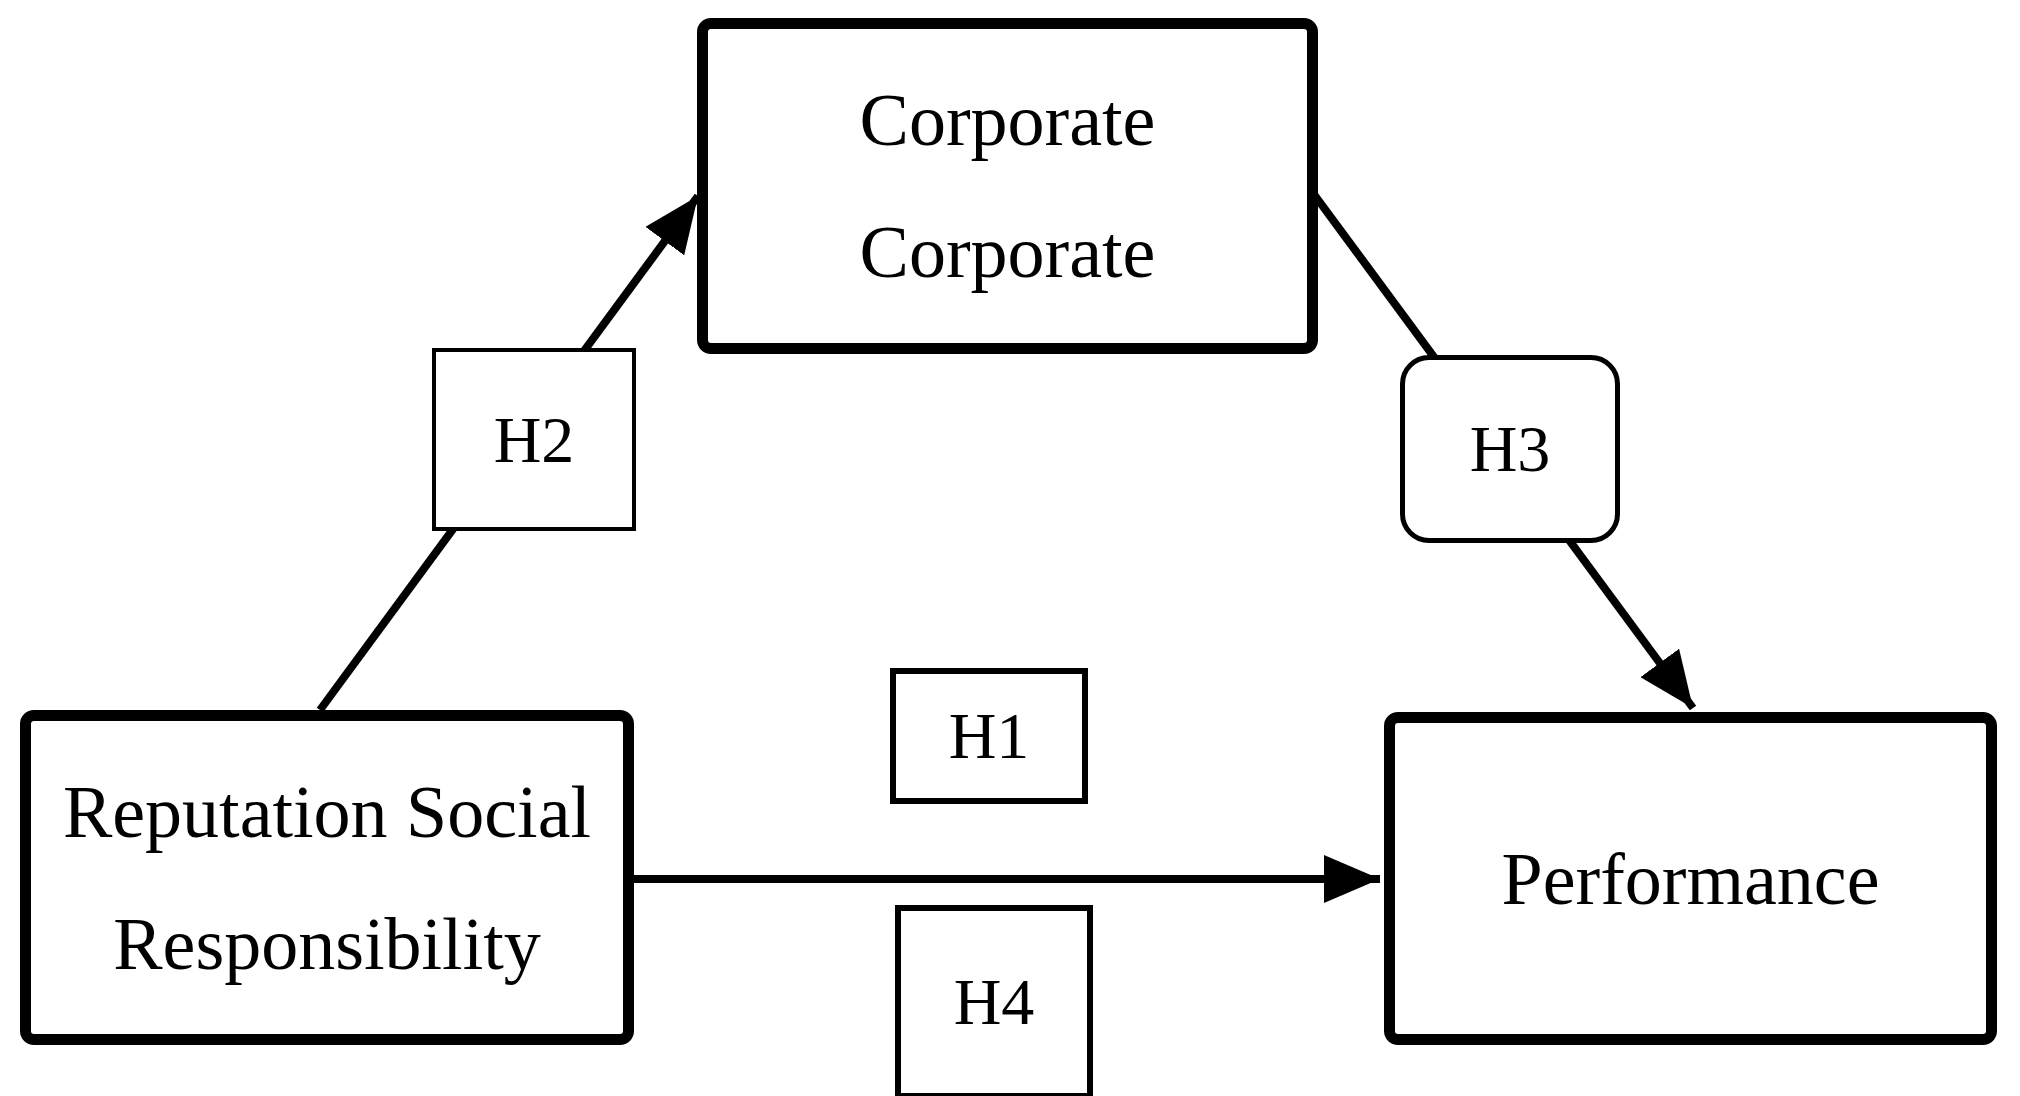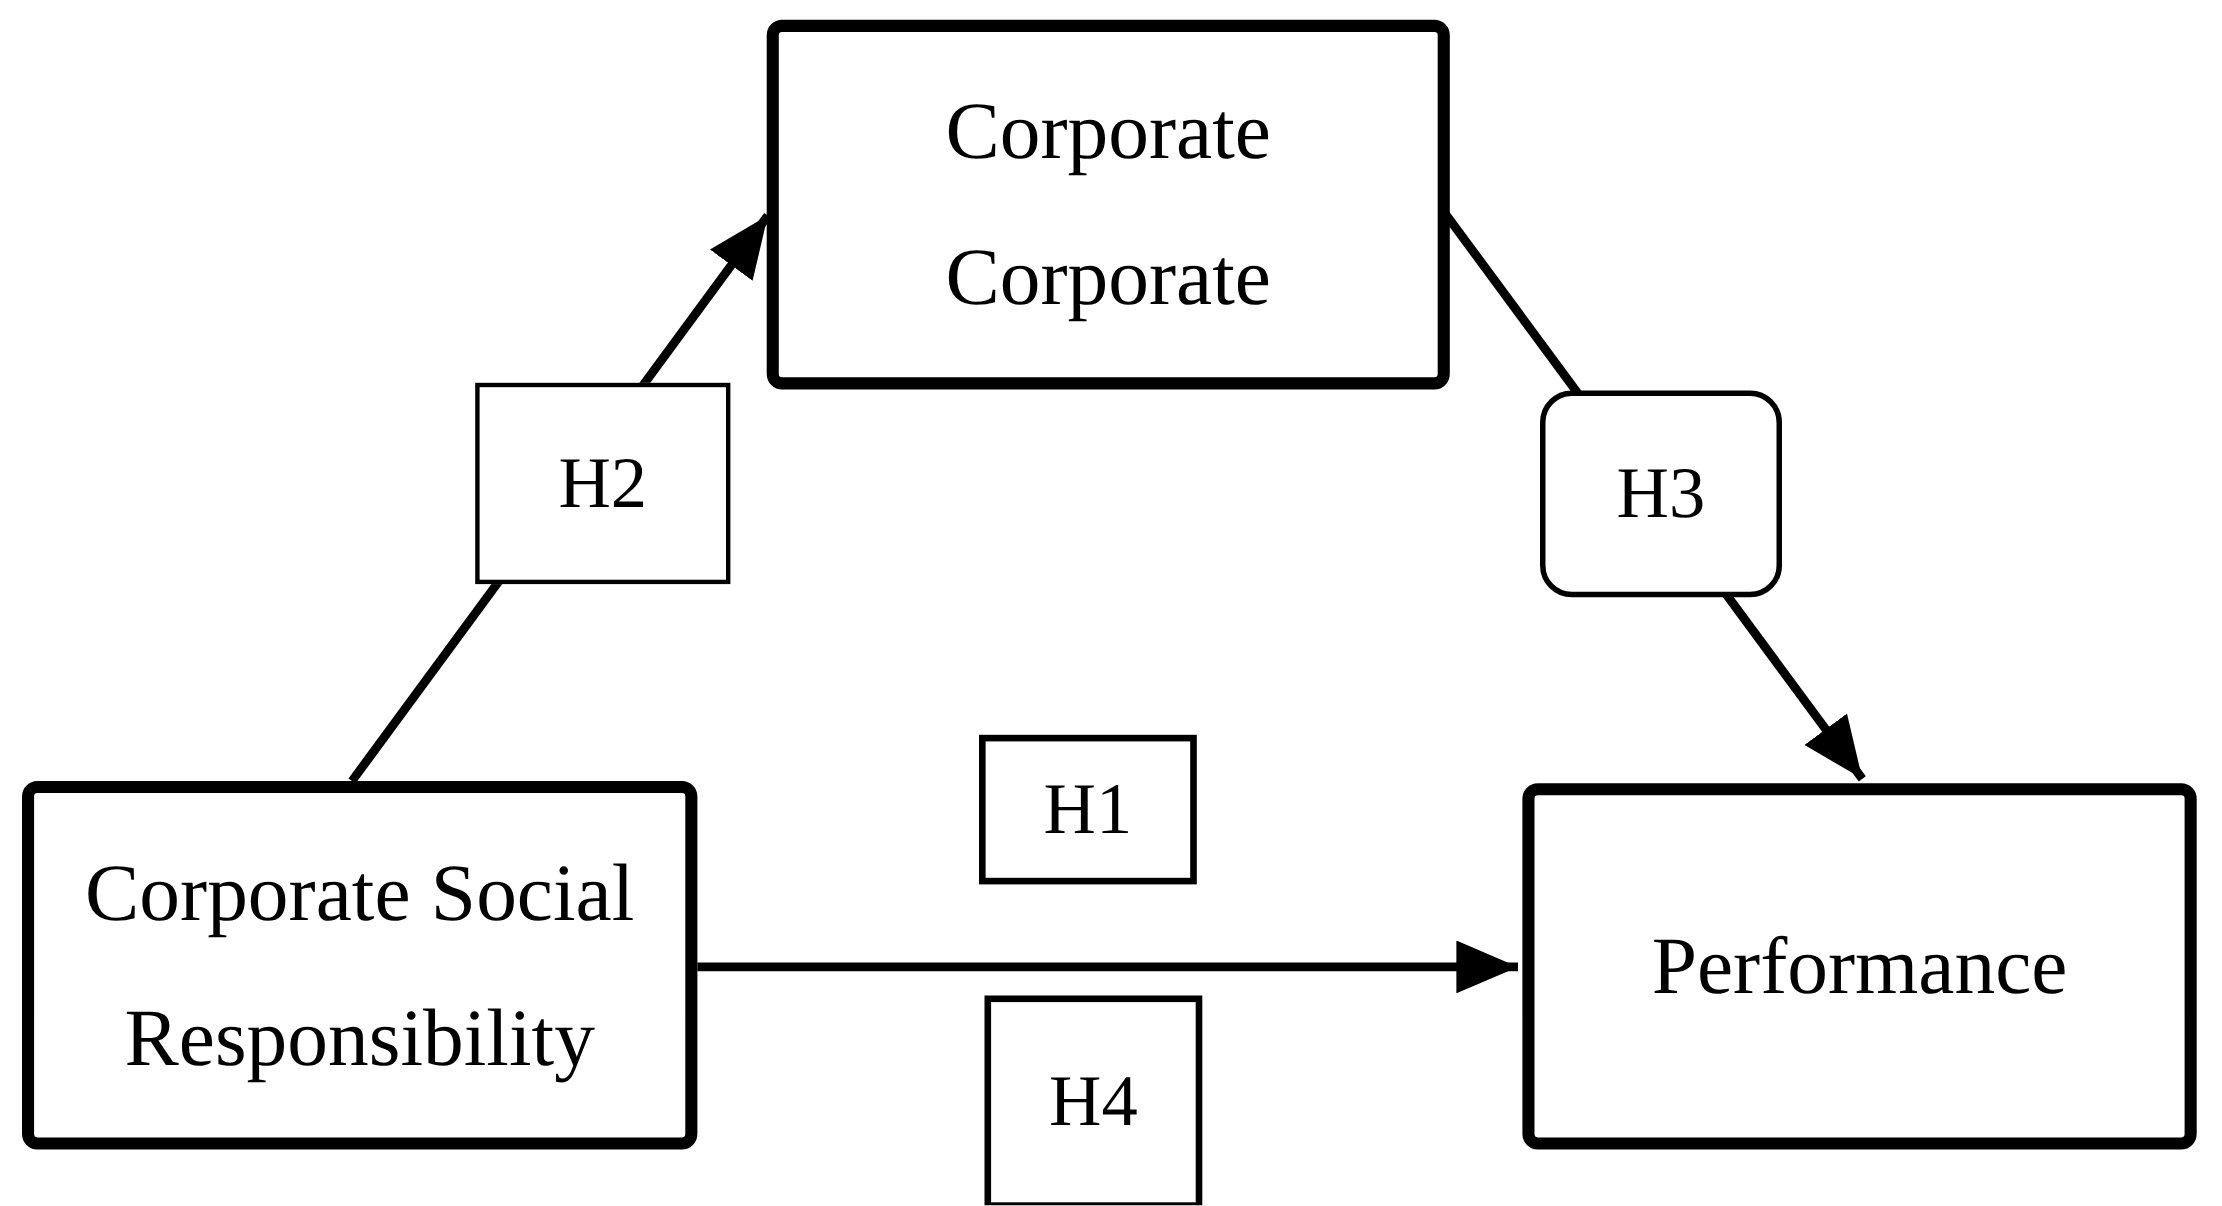--- a/index.html
+++ b/index.html
@@ -58,21 +58,21 @@
       </marker>
     </defs>
 
     <line x1="320" y1="710" x2="698" y2="196" stroke="currentColor" stroke-width="8" marker-end="url(#arrowhead)"></line>
 
     <line x1="1313" y1="193" x2="1693" y2="708" stroke="currentColor" stroke-width="8" marker-end="url(#arrowhead)"></line>
 
     <line x1="634" y1="879" x2="1380" y2="879" stroke="currentColor" stroke-width="8" marker-end="url(#arrowhead)"></line>
   </svg>
 
-  <div class="hyp" style="left:432px; top:348px; width:232px; height:183px; border-width:4px;">
+  <div class="hyp" style="left:432px; top:348px; width:204px; height:183px; border-width:4px;">
     <span>H2</span>
   </div>
 
   <div class="hyp" style="left:1400px; top:355px; width:220px; height:188px; border-width:5px;border-radius:29px;">
     <span>H3</span>
   </div>
 
   <div class="hyp" style="left:890px; top:668px; width:198px; height:136px; border-width:6px;">
     <span>H1</span>
   </div>
@@ -80,21 +80,21 @@
   <div class="hyp" style="left:895px; top:905px; width:198px; height:194px; border-width:6px;">
     <span>H4</span>
   </div>
 
   <div class="node" style="left:697px; top:18px; width:621px; height:336px;">
     <span>Corporate</span>
     <span>Corporate</span>
   </div>
 
   <div class="node" style="left:20px; top:710px; width:614px; height:335px;">
-    <span>Corporate Social</span>
+    <span>Reputation Social</span>
     <span>Responsibility</span>
   </div>
 
   <div class="node" style="left:1384px; top:712px; width:613px; height:333px;">
     <span>Performance</span>
   </div>
 
 </div>
 
 </body></html>

